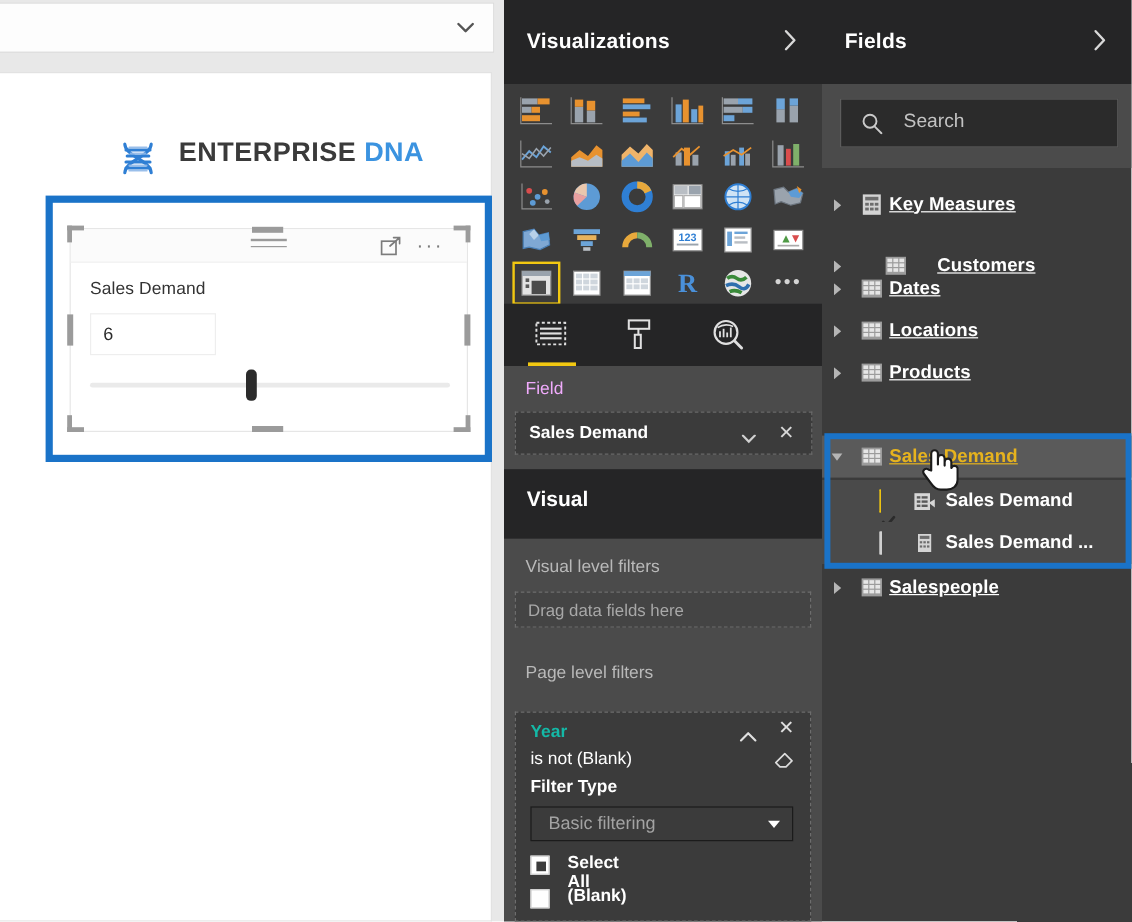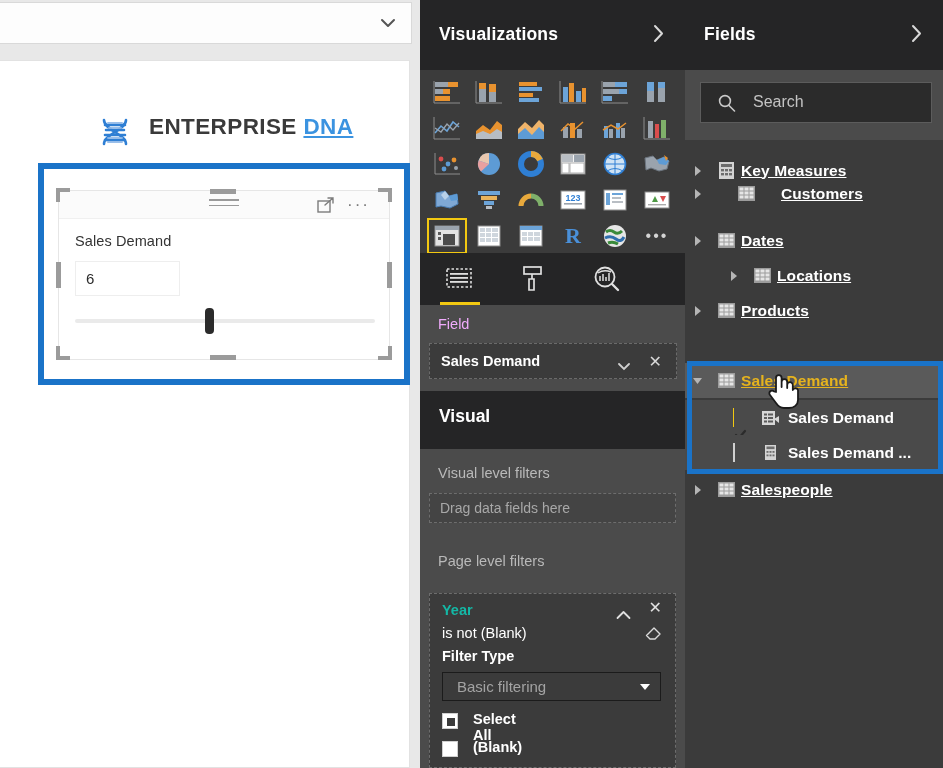--- a/index.html
+++ b/index.html
@@ -34,21 +34,21 @@
   .edna-logo {
     position: absolute; left: 92px; top: 104px;
     display: flex; align-items: center; gap: 11px;
   }
   .edna-logo .dna { width: 46px; height: 46px; }
   .edna-logo .wordmark {
     font-size: 22.5px; font-weight: bold; letter-spacing: 0.4px;
     white-space: nowrap; line-height: 1;
   }
   .edna-logo .w-ent { color: #3a3a3a; }
-  .edna-logo .w-dna { color: #3b93e0; text-decoration: underline; }
+  .edna-logo .w-dna { color: #3b93e0; }
 
   
   .hl-slicer {
     position: absolute; left: 38px; top: 163px; width: 372px; height: 222px;
     border: 6px solid #1a73c8; background: #ffffff;
   }
   
   .slicer {
     position: absolute; left: 58px; top: 190px; width: 332px; height: 170px;
     background: #ffffff; border: 1px solid #e6e6e6;
@@ -684,21 +684,21 @@
                 <rect x="12" y="8" width="3" height="2.4"></rect>
                 <rect x="4" y="12" width="3" height="2.4"></rect>
                 <rect x="8" y="12" width="3" height="2.4"></rect>
                 <rect x="12" y="12" width="3" height="2.4"></rect>
               </g>
             </svg>
           </span>
         <span class="nm">Key Measures</span>
       </div>
 
-      <div class="f-row" style="top:36px;gap:20px;">
+      <div class="f-row" style="top:64px;gap:20px;">
         <span class="tri">
             <svg width="8" height="10" viewBox="0 0 8 10">
               <path d="M1 0 L7 5 L1 10 Z" fill="#b5b5b5"></path>
             </svg>
           </span>
         <span class="tic">
             <svg width="19" height="17" viewBox="0 0 19 17">
               <rect x="1" y="1" width="17" height="15" fill="#9c9c9c"></rect>
               <g fill="#e6e6e6">
                 <rect x="2.5" y="2.5" width="4" height="3"></rect>
@@ -734,21 +734,21 @@
                 <rect x="12.5" y="6.5" width="4" height="3"></rect>
                 <rect x="2.5" y="10.5" width="4" height="3"></rect>
                 <rect x="7.5" y="10.5" width="4" height="3"></rect>
                 <rect x="12.5" y="10.5" width="4" height="3"></rect>
               </g>
             </svg>
           </span>
         <span class="nm">Dates</span>
       </div>
 
-      <div class="f-row" style="top:118px;padding-left:36px;">
+      <div class="f-row" style="top:118px;">
         <span class="tri">
             <svg width="8" height="10" viewBox="0 0 8 10">
               <path d="M1 0 L7 5 L1 10 Z" fill="#b5b5b5"></path>
             </svg>
           </span>
         <span class="tic">
             <svg width="19" height="17" viewBox="0 0 19 17">
               <rect x="1" y="1" width="17" height="15" fill="#9c9c9c"></rect>
               <g fill="#e6e6e6">
                 <rect x="2.5" y="2.5" width="4" height="3"></rect>

